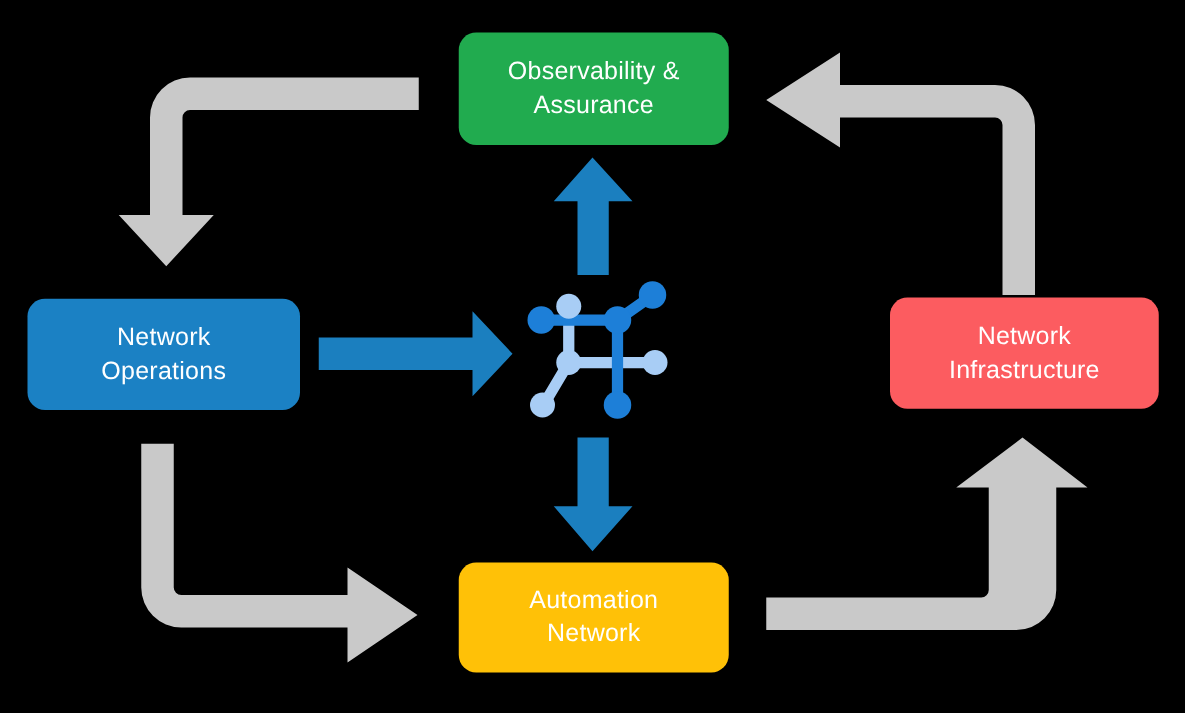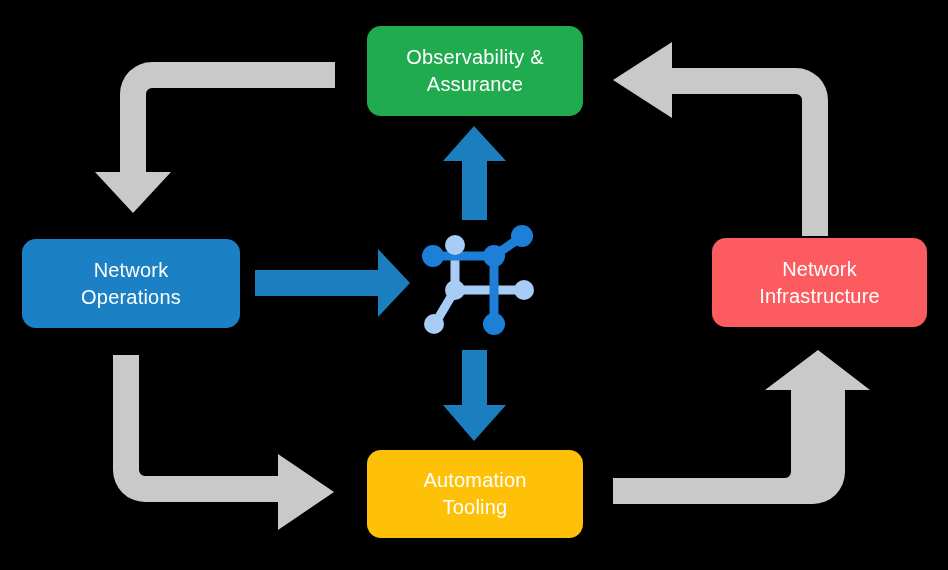--- a/index.html
+++ b/index.html
@@ -84,21 +84,21 @@
   <div class="node-box" id="box-observability">Observability &amp;
 Assurance</div>
 
   <div class="node-box" id="box-network-operations">Network
 Operations</div>
 
   <div class="node-box" id="box-network-infrastructure">Network
 Infrastructure</div>
 
   <div class="node-box" id="box-automation-tooling">Automation
-Tooling</div>
+Network</div>
 
   <svg class="svg-layer" viewBox="0 0 948 570" xmlns="http://www.w3.org/2000/svg">
 
     <g>
       <path d="M 255,270 L 378,270 L 378,249 L 410,283 L 378,317 L 378,296 L 255,296 Z" fill="#1b7fbf"></path>
     </g>
 
     <g>
       <path d="M 462,220 L 462,161 L 443,161 L 474,126 L 506,161 L 487,161 L 487,220 Z" fill="#1b7fbf"></path>
     </g>

